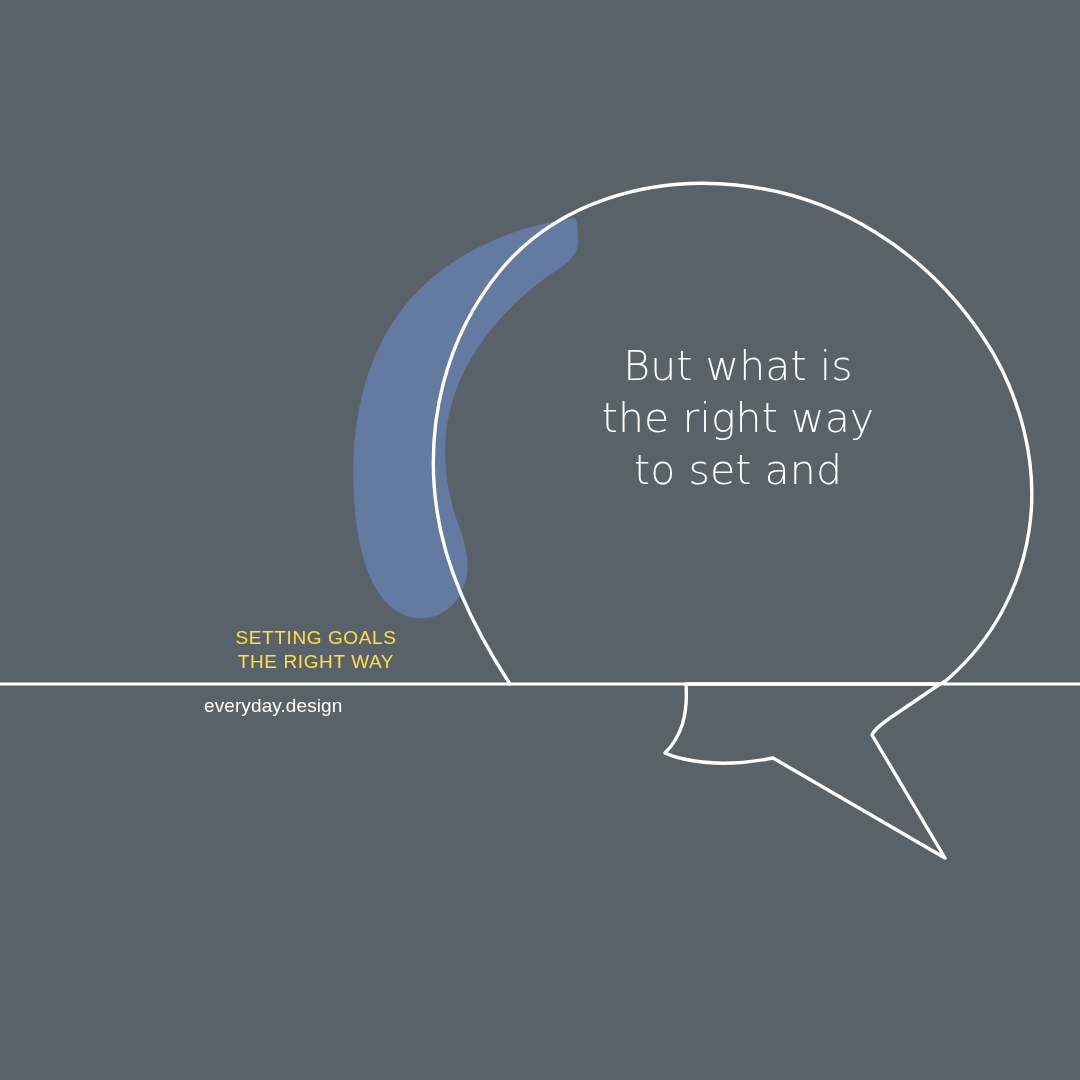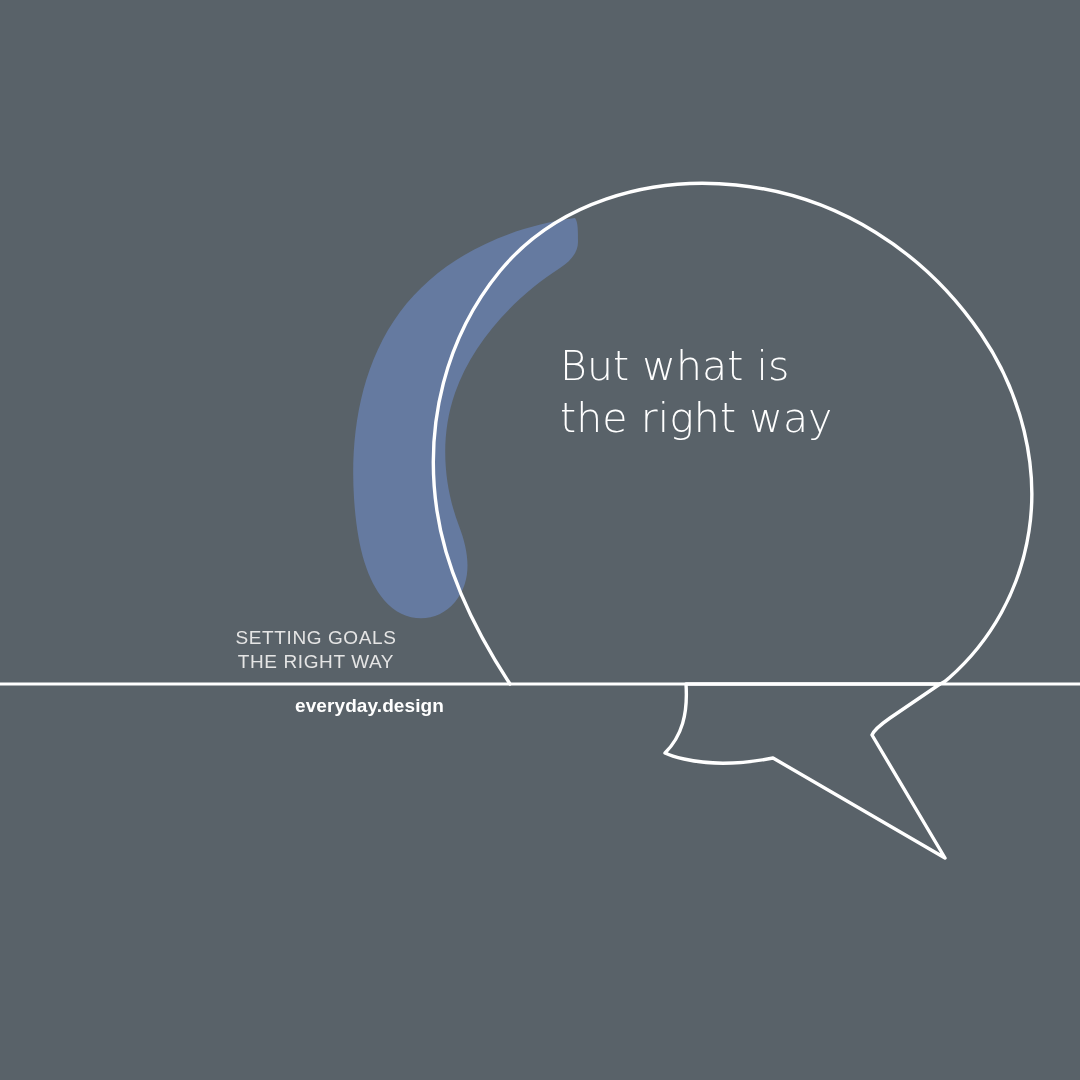--- a/index.html
+++ b/index.html
@@ -19,59 +19,59 @@
     position: absolute;
     inset: 0;
     width: 1080px;
     height: 1080px;
   }
   .quote-block {
     position: absolute;
     left: 560px;
     top: 340px;
     width: 356px;
-    text-align: left;
+    text-align: center;
     color: #ffffff;
     font-family: "DejaVu Sans", sans-serif;
     font-weight: 300;
     font-size: 41px;
     line-height: 52px;
     letter-spacing: 0.1px;
     white-space: nowrap;
   }
   .quote-line {
     display: block;
   }
   .brand-block {
     position: absolute;
     left: 196px;
     top: 626px;
     width: 240px;
     text-align: center;
-    color: #e5e5e5;
+    color: #fde047;
   }
   .brand-title {
     display: block;
     font-family: "Liberation Sans", sans-serif;
     font-size: 19px;
     line-height: 24px;
     font-weight: 500;
     letter-spacing: 0.6px;
   }
   .handle-block {
     position: absolute;
     left: 204px;
     top: 694px;
     width: 240px;
-    text-align: right;
+    text-align: left;
     color: #ffffff;
     font-family: "Liberation Sans", sans-serif;
     font-size: 19px;
     line-height: 24px;
-    font-weight: 700;
+    font-weight: 400;
     letter-spacing: 0.1px;
   }
 </style>
 </head>
 <body>
 
 <div id="canvas">
 
   <svg id="artwork" viewBox="0 0 1080 1080" xmlns="http://www.w3.org/2000/svg">
 
@@ -109,20 +109,21 @@
              C 742,764 710,765 684,759
              C 675,757 669,755 665,753
              C 682,736 688,714 686,684
              L 940,684"></path>
 
   </svg>
 
   <div class="quote-block">
     <span class="quote-line">But what is</span>
     <span class="quote-line">the right way</span>
+    <span class="quote-line">to set and</span>
   </div>
 
   <div class="brand-block">
     <span class="brand-title">SETTING GOALS</span>
     <span class="brand-title">THE RIGHT WAY</span>
   </div>
 
   <div class="handle-block">everyday.design</div>
 
 </div>

